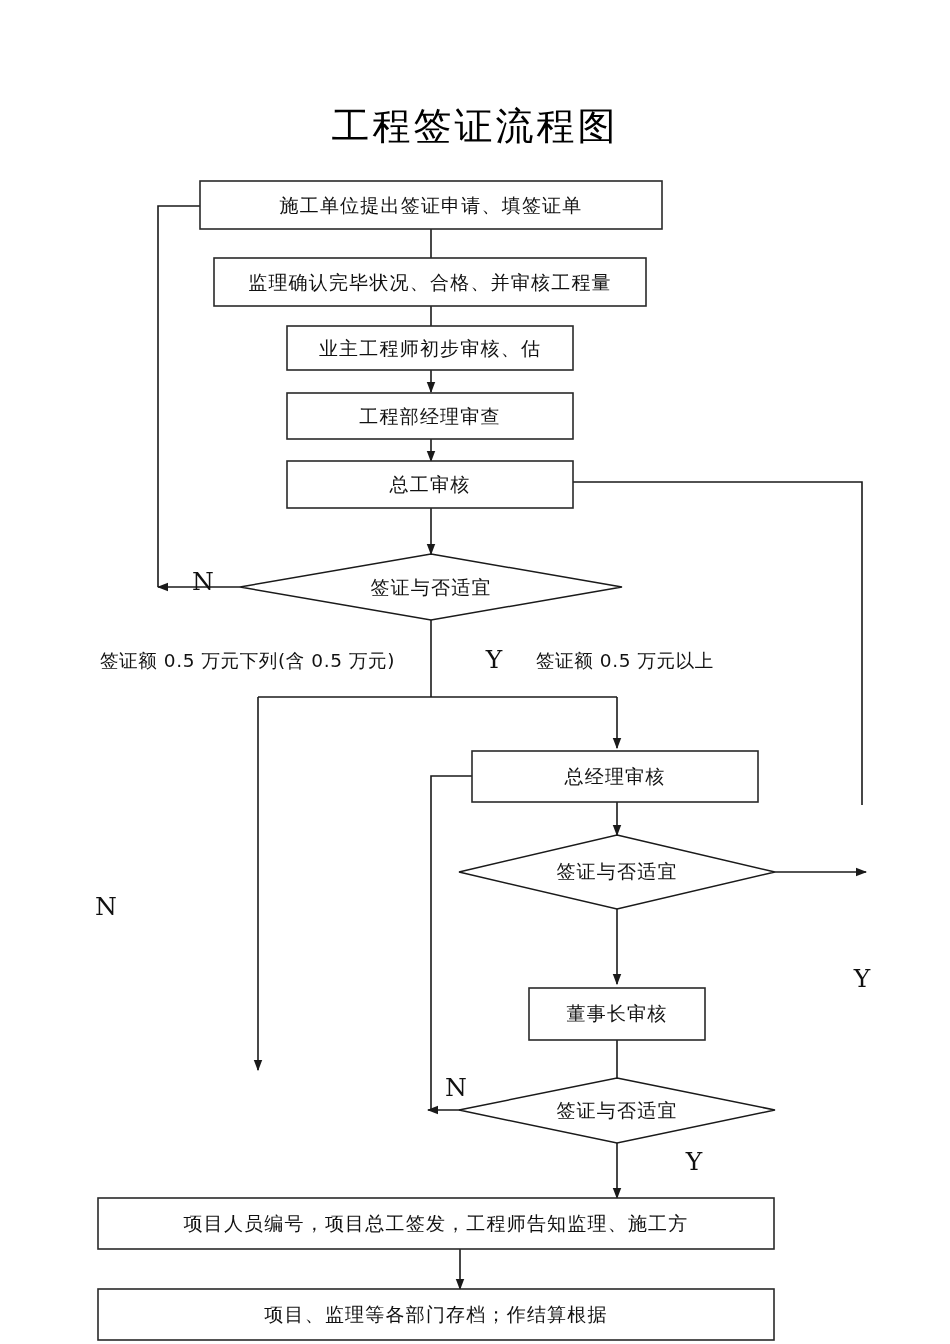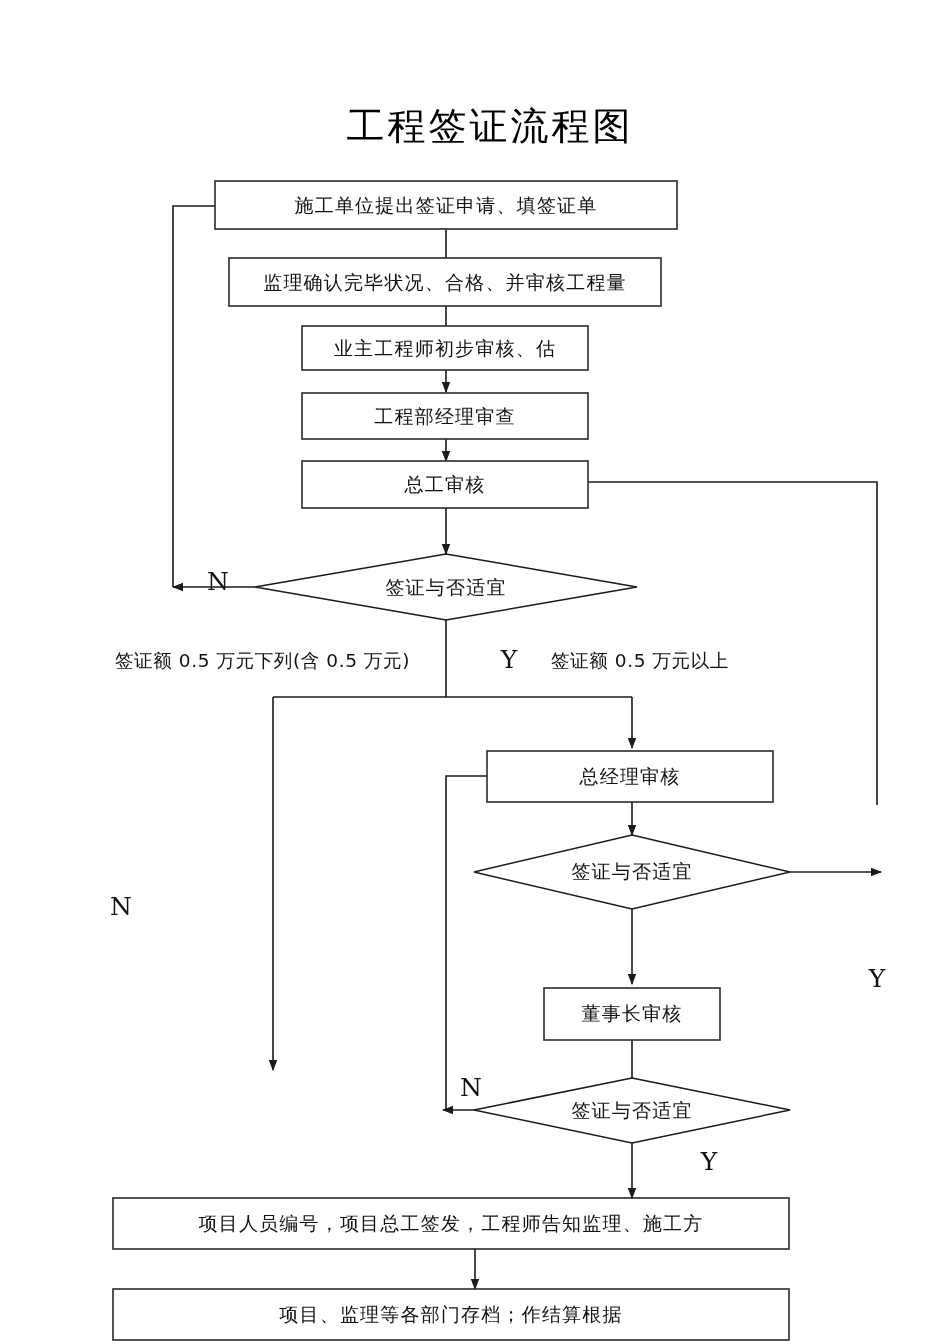--- a/index.html
+++ b/index.html
@@ -9,21 +9,21 @@
   }
   body {
     width: 950px;
     height: 1344px;
     font-family: "DejaVu Sans", "Liberation Sans", sans-serif;
     position: relative;
     overflow: hidden;
   }
   #flow-root {
     position: absolute;
-    left: 15px;
+    left: 0;
     top: 0;
     width: 805px;
     height: 1344px;
   }
   svg {
     display: block;
     width: 950px;
     height: 1344px;
   }
   .node-box {

